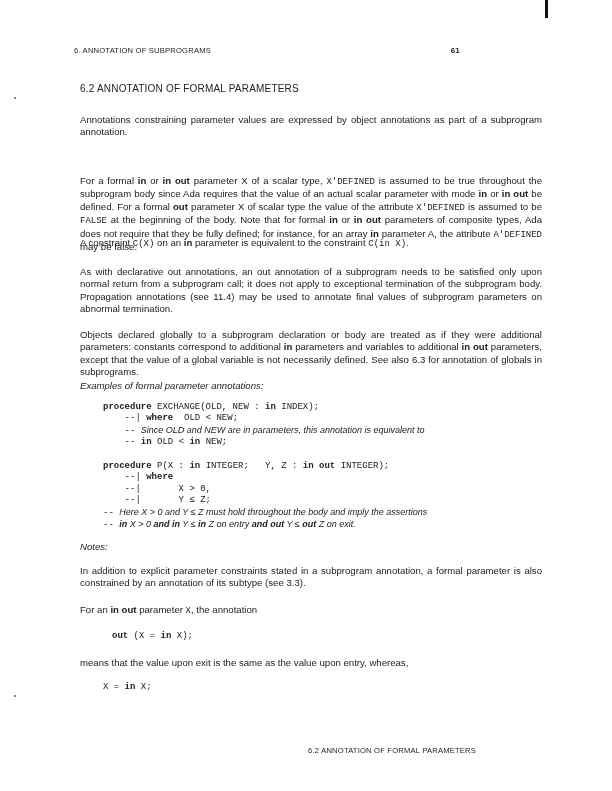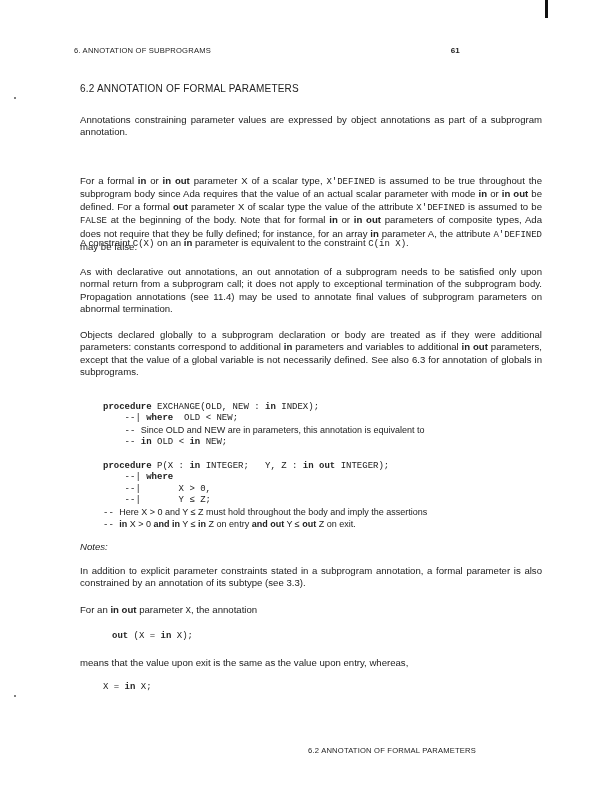--- a/index.html
+++ b/index.html
@@ -10,21 +10,21 @@
   .page { position: absolute; left: 0; top: 0; width: 548px; height: 791px; }
   .hdr { position: absolute; top: 46px; left: 74px; right: 72px; font-size: 7.6px; letter-spacing: 0.2px; }
   .hdr .num { position: absolute; right: 16px; top: 0; font-weight: bold; font-size: 8px; }
   .sec-title { position: absolute; top: 83px; left: 80px; font-size: 10px; letter-spacing: 0.2px; }
   .body { position: absolute; left: 80px; width: 462px; }
   p { margin: 0; line-height: 12.4px; text-align: justify; }
   .mono { font-family: "Liberation Mono", monospace; font-size: 9px; }
   b { font-weight: bold; }
   .it { font-style: italic; }
   .code { position: absolute; font-family: "Liberation Mono", monospace; font-size: 9px; white-space: pre; line-height: 11.4px; }
-  .code .cm { font-family: "Liberation Sans", sans-serif; font-size: 9px; }
+  .code .cm { font-family: "Liberation Sans", sans-serif; font-style: italic; font-size: 9px; }
   .foot { position: absolute; right: 72px; top: 746px; font-size: 7.6px; letter-spacing: 0.2px; }
   .spk { position: absolute; background: #555; border-radius: 50%; }
   .bar { position: absolute; right: 0; top: 0; width: 3px; height: 18px; background: #111; }
 </style>
 </head>
 <body>
 
 <div class="page">
 
   <div class="bar"></div>
@@ -51,20 +51,21 @@
   </div>
 
   <div class="body" style="top:266px;">
     <p>As with declarative out annotations, an out annotation of a subprogram needs to be satisfied only upon normal return from a subprogram call; it does not apply to exceptional termination of the subprogram body.  Propagation annotations (see 11.4) may be used to annotate final values of subprogram parameters on abnormal termination.</p>
   </div>
 
   <div class="body" style="top:329px;">
     <p><span>Objects declared globally to a subprogram declaration or body are treated as if they were additional parameters:  constants correspond to additional </span><b>in</b><span> parameters and variables to additional </span><b>in out</b><span> parameters, except that the value of a global variable is not necessarily defined.  See also 6.3 for annotation of globals in subprograms.</span></p>
   </div>
 
+  <div class="body it" style="top:380px;">Examples of formal parameter annotations:</div>
 
   <div class="code" style="left:103px;top:402px;"><b>procedure</b><span> EXCHANGE(OLD, NEW : </span><b>in</b><span> INDEX);</span>
     <span>--| </span><b>where</b><span>  OLD &lt; NEW;</span>
     <span>-- </span><span class="cm">Since OLD and NEW are in parameters, this annotation is equivalent to</span>
     <span>-- </span><b>in</b><span> OLD &lt; </span><b>in</b><span> NEW;</span></div>
 
   <div class="code" style="left:103px;top:461px;"><b>procedure</b><span> P(X : </span><b>in</b><span> INTEGER;   Y, Z : </span><b>in out</b><span> INTEGER);</span>
     <span>--| </span><b>where</b>
     <span>--|       X &gt; 0,</span>
     <span>--|       Y ≤ Z;</span>

